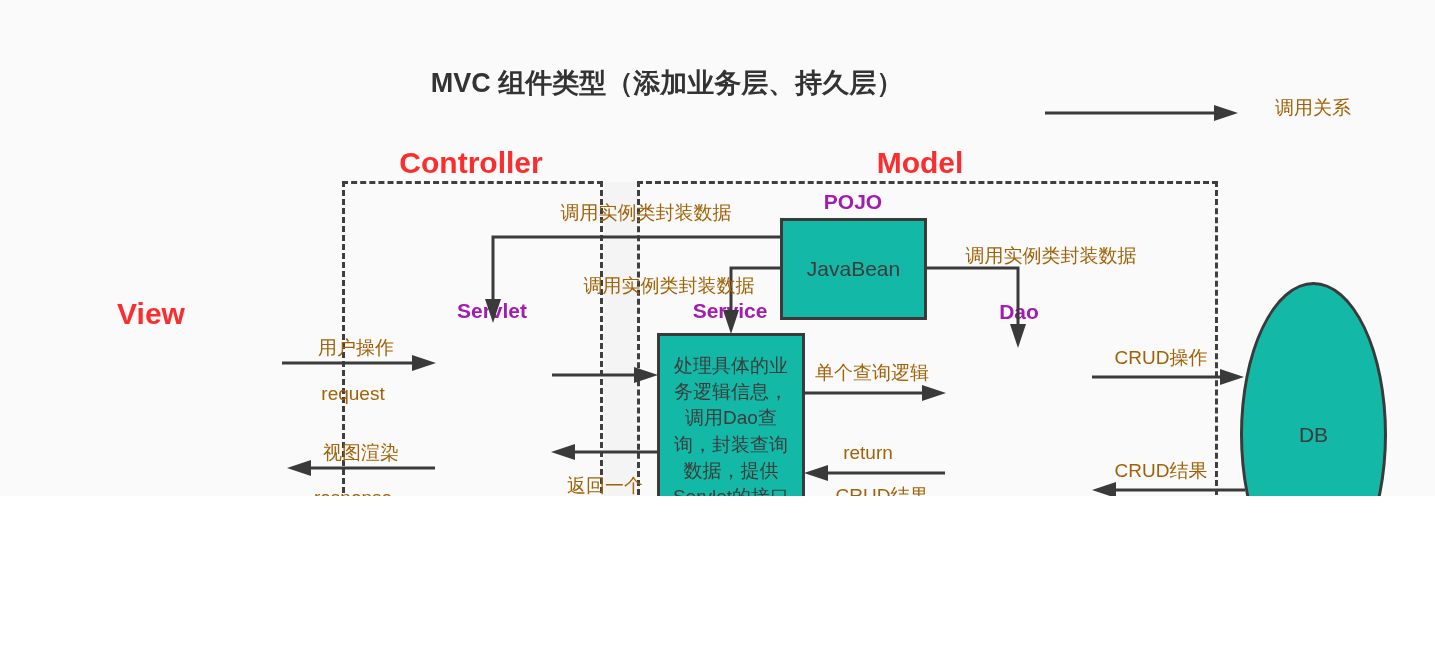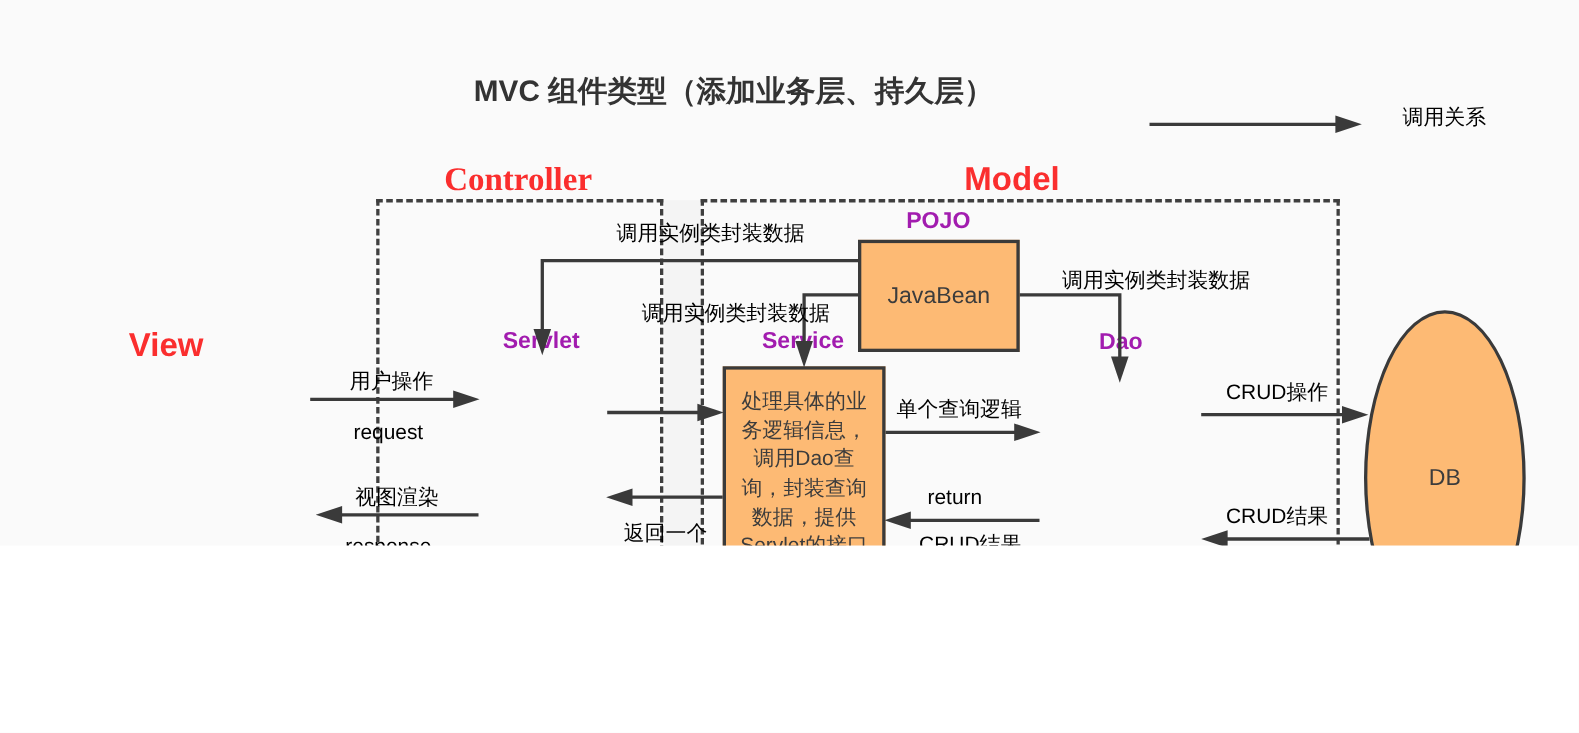--- a/index.html
+++ b/index.html
@@ -8,27 +8,27 @@
     position: relative; width: 1435px; height: 496px;
     background: #fafafa; overflow: hidden; color: #3c3c3c;
   }
   .strip { position:absolute; background:#f4f4f4; }
   .dashed {
     position:absolute; border:3px dashed #3f3f3f; box-sizing:border-box;
     background: transparent;
   }
   .box {
     position:absolute; border:3px solid #3a3a3a; box-sizing:border-box;
-    background:#fdba74; display:flex; align-items:center; justify-content:center;
+    background:#14b8a6; display:flex; align-items:center; justify-content:center;
     text-align:center; white-space:pre-line; color:#3c3c3c;
   }
   .ellipse { border-radius:50%; }
   .lbl {
     position:absolute; transform:translate(-50%,-50%);
-    white-space:pre-line; text-align:center; color:#000000; font-size:19px;
+    white-space:pre-line; text-align:center; color:#a16207; font-size:19px;
     line-height:1.18;
   }
   .title { font-size:27px; font-weight:bold; color:#333; white-space:nowrap; }
   .section { font-size:30px; font-weight:bold; color:#fa2e2e; white-space:nowrap; }
   .tag { font-size:21px; font-weight:bold; color:#a21caf; white-space:nowrap; }
   .watermark {
     position:absolute; right:4px; top:640px; font-size:15px; color:#dedede;
   }
   svg.arrows { position:absolute; left:0; top:0; pointer-events:none; }
   svg.arrows line, svg.arrows polyline { stroke:#3a3a3a; stroke-width:3; fill:none; }
@@ -38,21 +38,21 @@
 <body>
 
 <div id="canvas">
 
   <div class="strip" style="left:604px; top:182px; width:33px; height:446px;"></div>
 
   <div class="dashed" style="left:342px; top:181px; width:261px; height:447px;"></div>
   <div class="dashed" style="left:637px; top:181px; width:581px; height:450px;"></div>
 
   <div class="lbl title" style="left:667px; top:84px;">MVC 组件类型（添加业务层、持久层）</div>
-  <div class="lbl section" style="left:471px; top:163px;font-family:Liberation Serif, serif;">Controller</div>
+  <div class="lbl section" style="left:471px; top:163px;">Controller</div>
   <div class="lbl section" style="left:920px; top:163px;">Model</div>
   <div class="lbl section" style="left:151px; top:314px;">View</div>
 
 
 
   <div class="box" style="left:657px; top:333px; width:148px; height:197px; font-size:19px; line-height:1.38;">
     <span>处理具体的业
 务逻辑信息，
 调用Dao查
 询，封装查询

